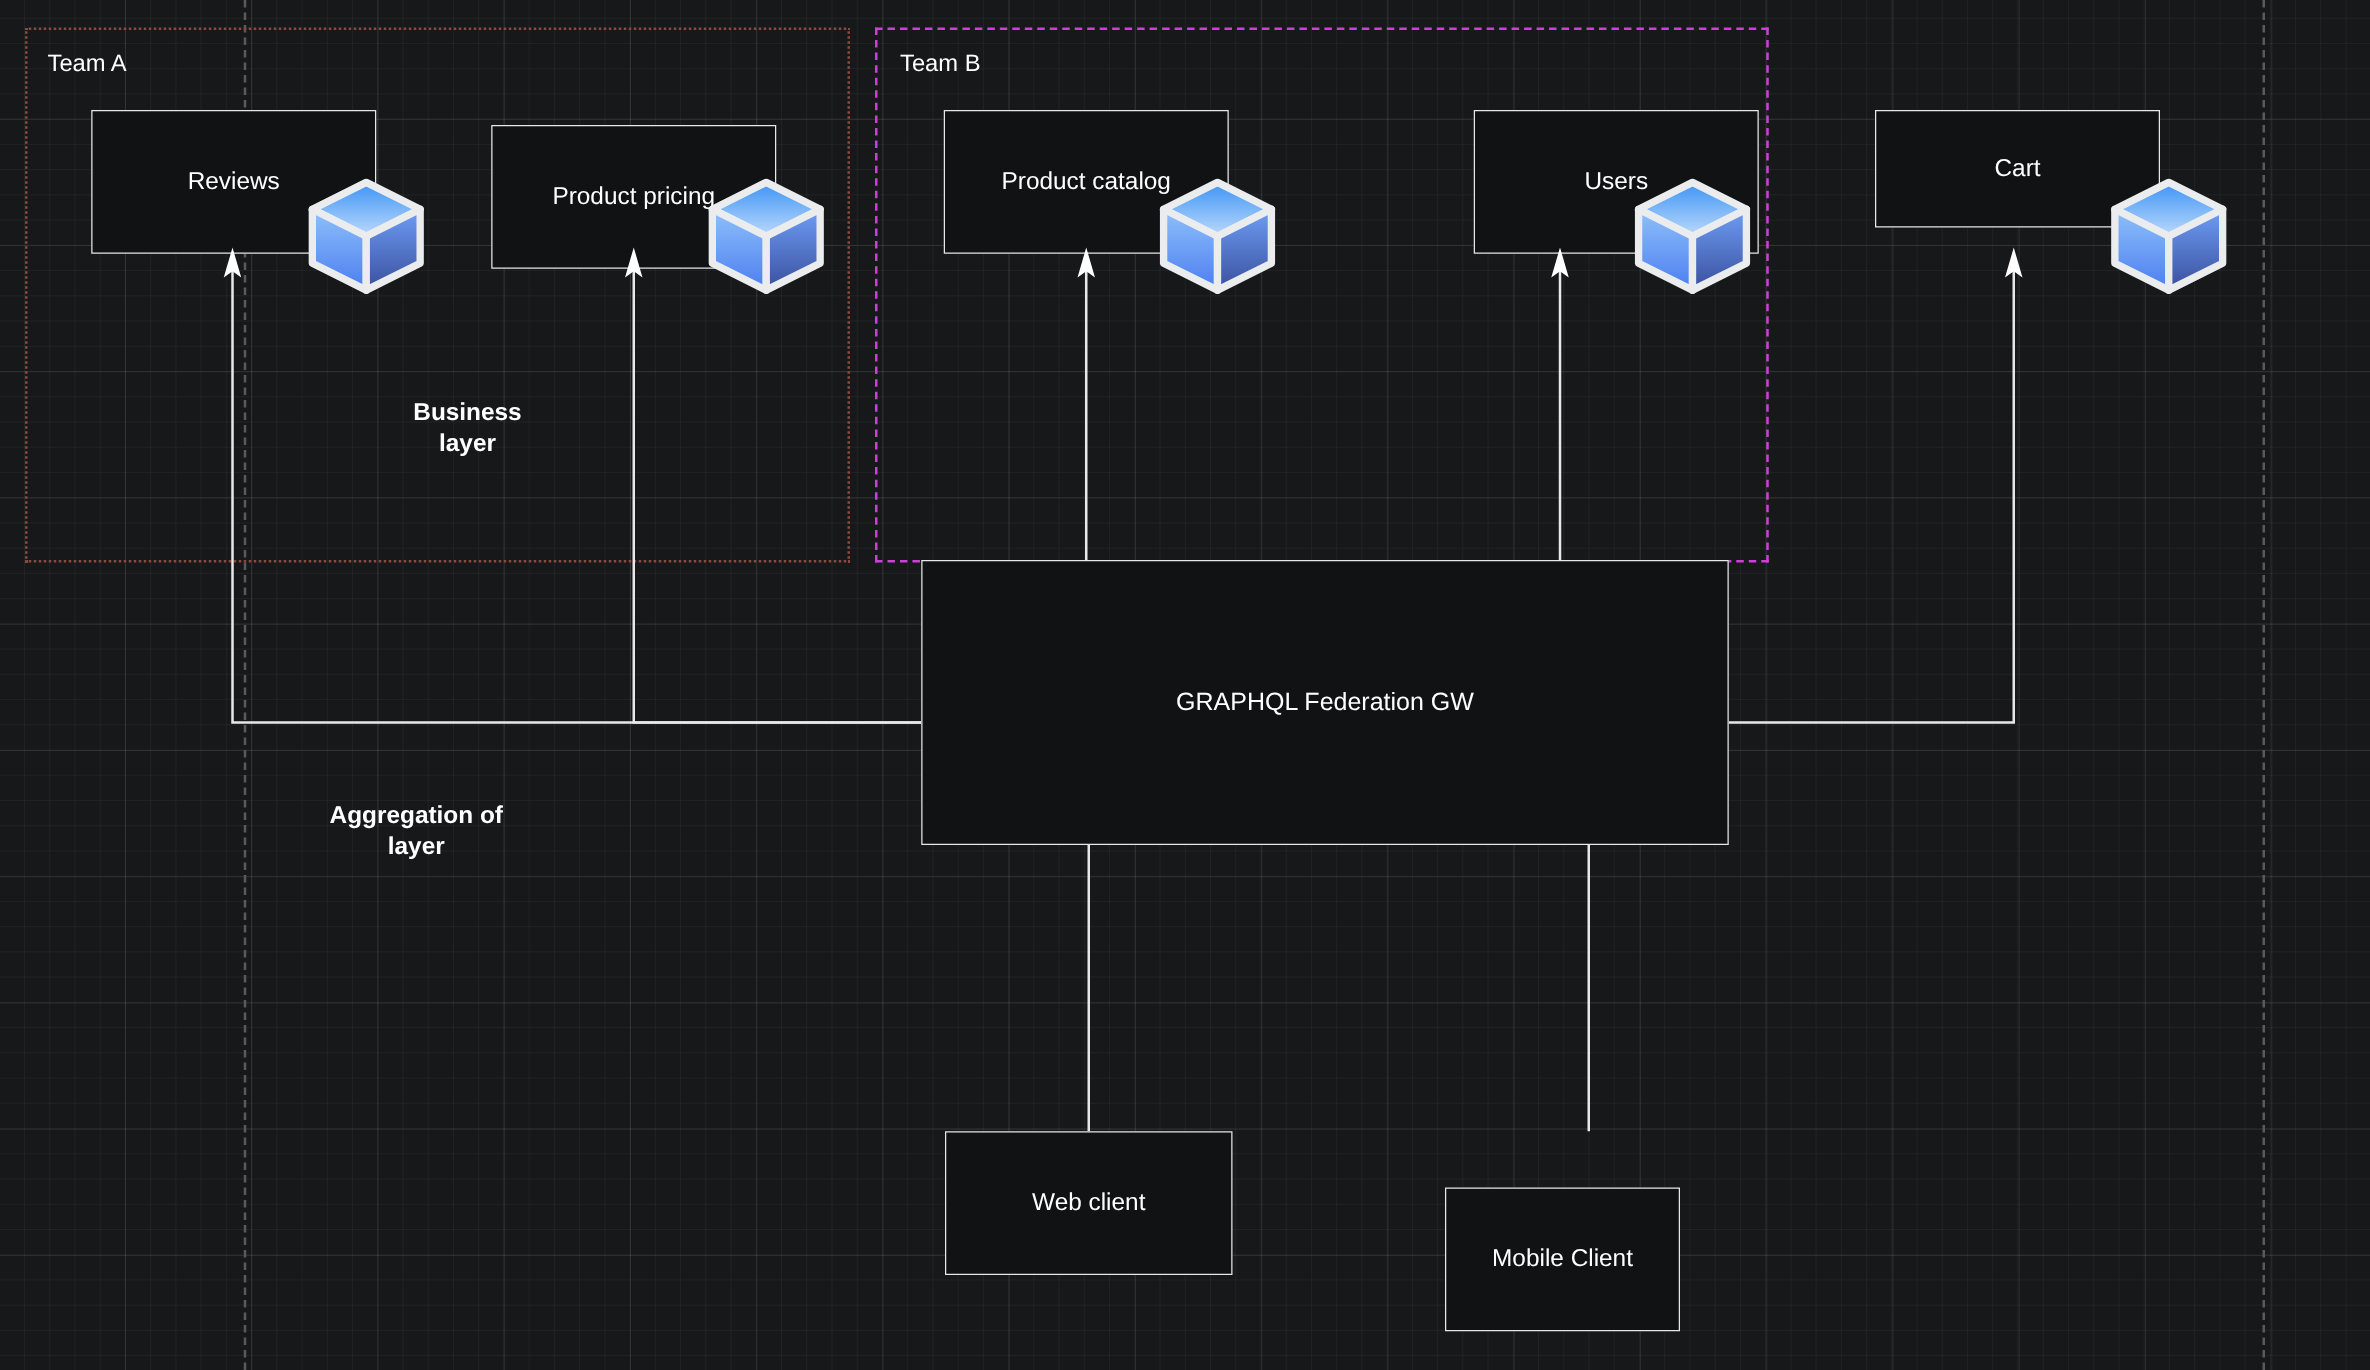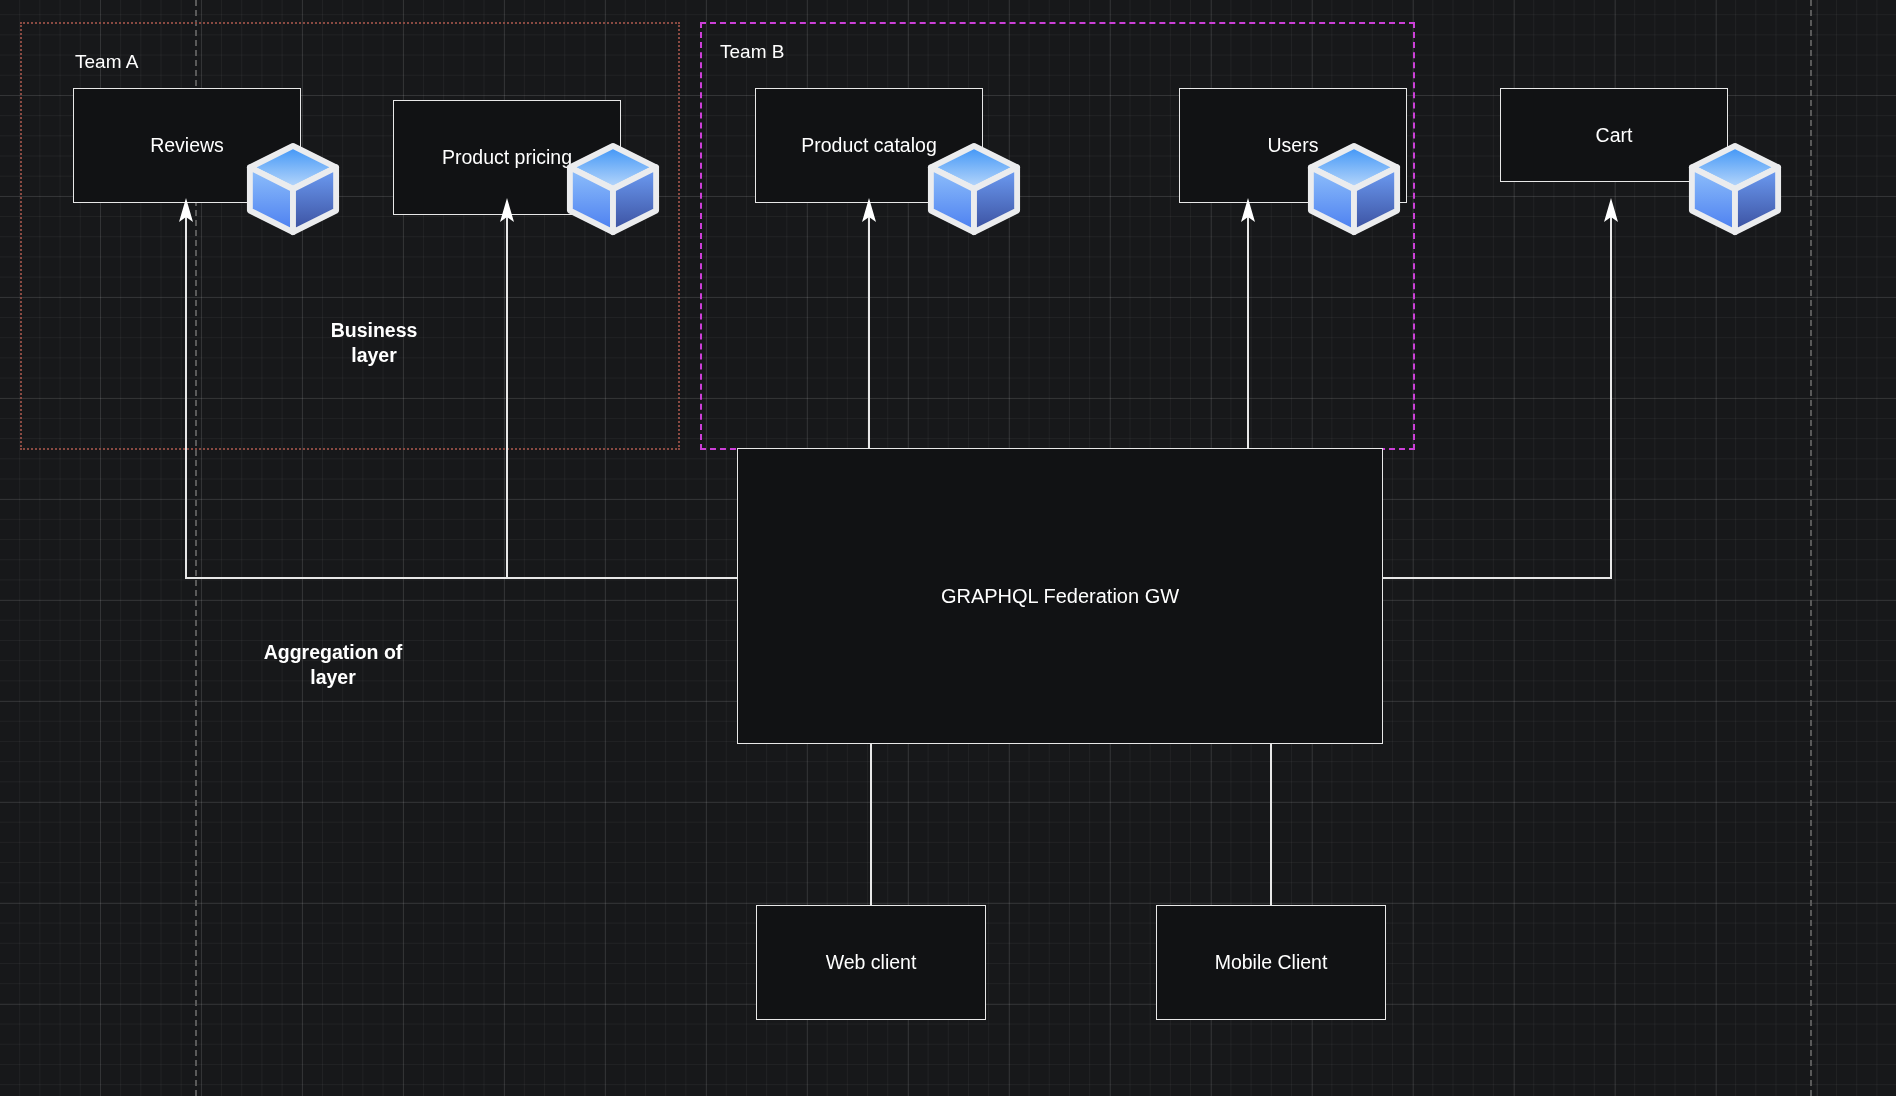--- a/index.html
+++ b/index.html
@@ -90,21 +90,21 @@
 </style>
 </head>
 <body>
 
 <div id="canvas">
 
   <div class="page-break" style="left:195px;"></div>
   <div class="page-break" style="left:1810px;"></div>
 
   <div class="group" style="left:20px; top:22px; width:660px; height:428px; border:2px dotted #8a4a42;"></div>
-  <div class="group-label" style="left:38px; top:52px;margin-left:37px;">Team A</div>
+  <div class="group-label" style="left:38px; top:42px;">Team A</div>
 
   <div class="group" style="left:700px; top:22px; width:715px; height:428px; border:2px dashed #cc3fd8;"></div>
   <div class="group-label" style="left:720px; top:42px;">Team B</div>
 
   <svg class="conn-layer conn-under" viewBox="0 0 1896 1096" width="1896" height="1096">
     <g stroke="#e8e8e8" stroke-width="2" fill="none">
 
       <path d="M 737 578 L 186 578 L 186 215"></path>
 
       <path d="M 737 578 L 507 578 L 507 215"></path>
@@ -133,29 +133,29 @@
   </div>
 
   <div class="node" style="left:1134px; top:88px; width:228px; height:115px;margin-left:45px;">
     <span>Users</span>
   </div>
 
   <div class="node" style="left:1500px; top:88px; width:228px; height:94px;">
     <span>Cart</span>
   </div>
 
-  <div class="node gw" style="left:737px; top:448px; width:646px; height:296px;">
+  <div class="node gw" style="left:737px; top:448px; width:646px; height:228px;">
     <span>GRAPHQL Federation GW</span>
   </div>
 
   <div class="node" style="left:756px; top:905px; width:230px; height:115px;">
     <span>Web client</span>
   </div>
 
-  <div class="node" style="left:1156px; top:905px; width:230px; height:115px;align-items:center;">
+  <div class="node" style="left:1156px; top:950px; width:188px; height:115px;align-items:center;">
     <span>Mobile Client</span>
   </div>
 
   <svg class="conn-layer conn-over" viewBox="0 0 1896 1096" width="1896" height="1096">
     <g fill="#ffffff" stroke="none">
       <path d="M 186 198 L 179 222 L 186 217 L 193 222 Z"></path>
       <path d="M 507 198 L 500 222 L 507 217 L 514 222 Z"></path>
       <path d="M 869 198 L 862 222 L 869 217 L 876 222 Z"></path>
       <path d="M 1248 198 L 1241 222 L 1248 217 L 1255 222 Z"></path>
       <path d="M 1611 198 L 1604 222 L 1611 217 L 1618 222 Z"></path>

